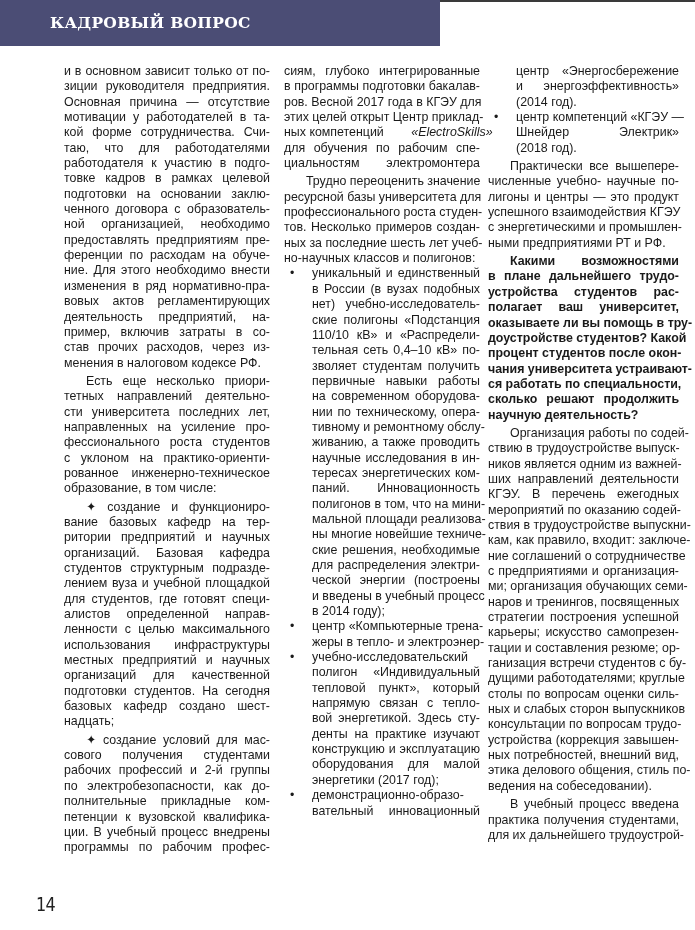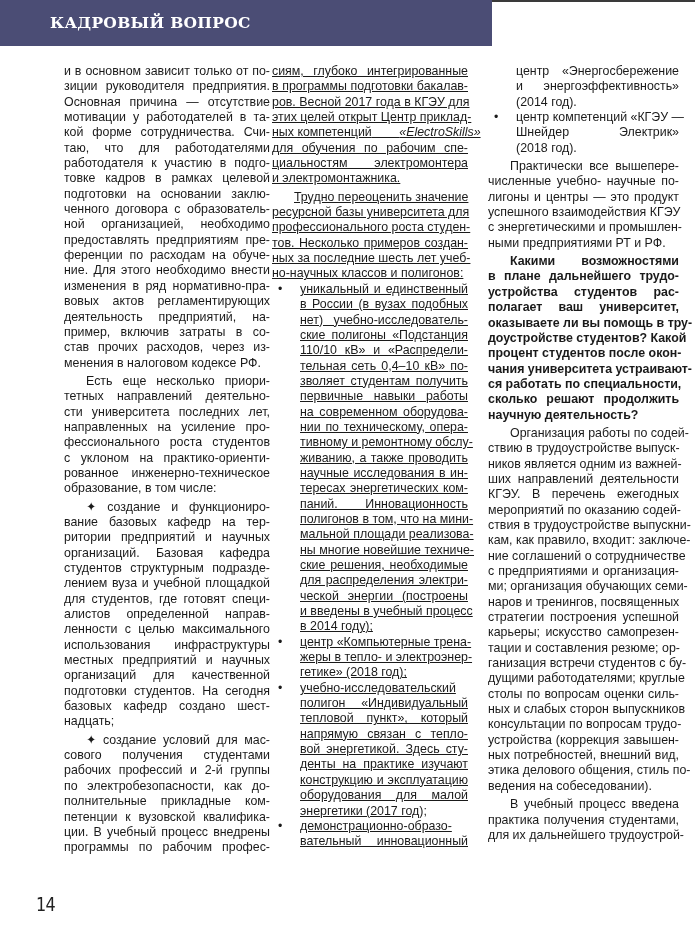--- a/index.html
+++ b/index.html
@@ -1,24 +1,24 @@
 <!DOCTYPE html>
 <html><head>
 <meta charset="utf-8">
 <style>
   html, body { margin:0; padding:0; }
   body { width:695px; height:930px; background:#ffffff; position:relative; overflow:hidden;
          font-family:"Liberation Sans", sans-serif; color:#1a1a1a; }
   .topline { position:absolute; left:0; top:0; width:695px; height:2px; background:#3a3a3a; }
-  .header { position:absolute; left:0; top:0; width:492px; height:46px; background:#4b4d75; }
+  .header { position:absolute; left:0; top:0; width:440px; height:46px; background:#4b4d75; }
   .header-title { position:absolute; left:50px; top:13px; color:#ffffff; font-family:"DejaVu Serif", serif;
                   font-weight:bold; font-size:15.5px; letter-spacing:0.3px; }
   .col { position:absolute; font-size:12.4px; line-height:15.35px;margin-left:32px; }
   .col1 { left:32px; top:64px; width:206px; }
-  .col2 { left:240px; top:64px; width:196px;text-decoration:underline; }
+  .col2 { left:252px; top:64px; width:196px; }
   .col3 { left:456px; top:64px; width:191px; }
   .ln { display:block; white-space:nowrap; text-align:justify; text-align-last:justify; height:15.35px; overflow:visible; }
   .ln.last { text-align-last:left; }
   .ind { padding-left:22px; }
   .bul { padding-left:28px; position:relative; }
   .bulmark { position:absolute; left:6px; top:0; }
   .bold { font-weight:bold; }
   .ital { font-style:italic; }
   .pagenum { position:absolute; left:36px; top:892px; font-family:"DejaVu Sans", sans-serif; font-size:20px;
              color:#222; letter-spacing:-1px; transform:scaleX(0.8); transform-origin:left top; }
@@ -101,21 +101,20 @@
   <div id="c2p1a">
       <span class="ln">сиям, глубоко интегрированные</span>
       <span class="ln">в программы подготовки бакалав-</span>
       <span class="ln">ров. Весной 2017 года в КГЭУ для</span>
       <span class="ln">этих целей открыт Центр приклад-</span>
     </div>
   <span class="ln"><span>ных компетенций</span>&nbsp;&nbsp;&nbsp;&nbsp;&nbsp;&nbsp;&nbsp;&nbsp;<span class="ital">«ElectroSkills»</span></span>
   <div id="c2p1b">
       <span class="ln">для обучения по рабочим спе-</span>
       <span class="ln">циальностям электромонтера</span>
-      <span class="ln last">и электромонтажника.</span>
     </div>
   <span class="sp"></span>
   <div id="c2p2">
       <span class="ln ind">Трудно переоценить значение</span>
       <span class="ln">ресурсной базы университета для</span>
       <span class="ln">профессионального роста студен-</span>
       <span class="ln">тов. Несколько примеров создан-</span>
       <span class="ln">ных за последние шесть лет учеб-</span>
       <span class="ln last">но-научных классов и полигонов:</span>
     </div>
@@ -143,21 +142,20 @@
         <span class="ln">ские решения, необходимые</span>
         <span class="ln">для распределения электри-</span>
         <span class="ln">ческой энергии (построены</span>
         <span class="ln">и введены в учебный процесс</span>
         <span class="ln last">в 2014 году);</span>
       </div>
       <div class="bul">
         <span class="bulmark">•</span>
         <span class="ln">центр «Компьютерные трена-</span>
         <span class="ln">жеры в тепло- и электроэнер-</span>
-        <span class="ln last">гетике» (2018 год);</span>
       </div>
       <div class="bul">
         <span class="bulmark">•</span>
         <span class="ln">учебно-исследовательский</span>
         <span class="ln">полигон «Индивидуальный</span>
         <span class="ln">тепловой пункт», который</span>
         <span class="ln">напрямую связан с тепло-</span>
         <span class="ln">вой энергетикой. Здесь сту-</span>
         <span class="ln">денты на практике изучают</span>
         <span class="ln">конструкцию и эксплуатацию</span>

